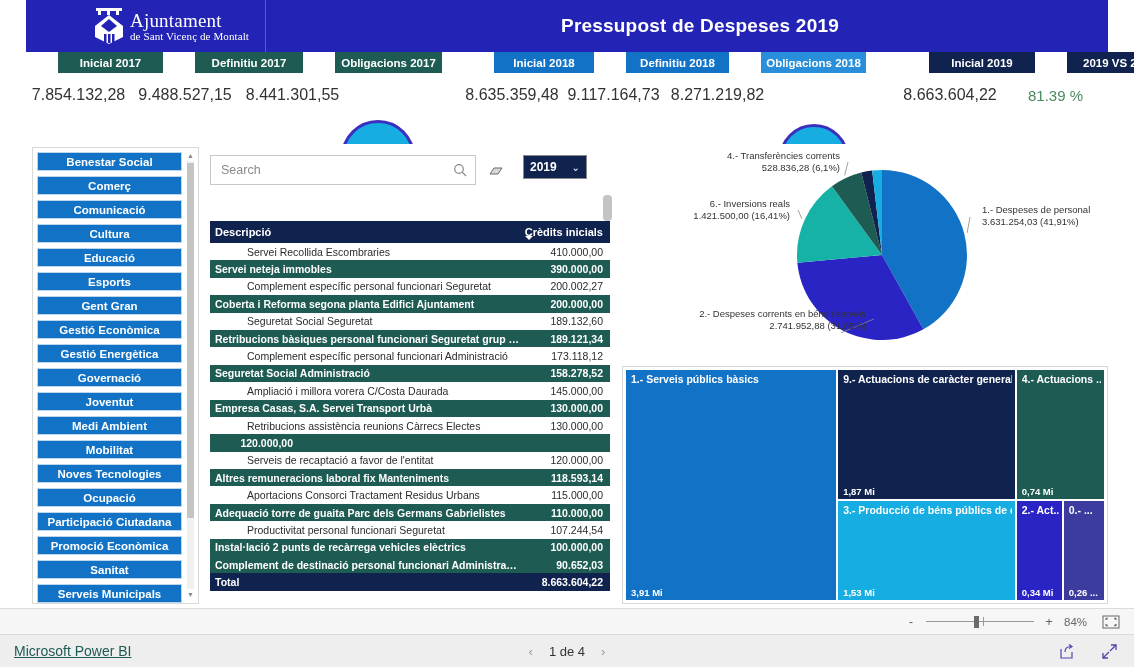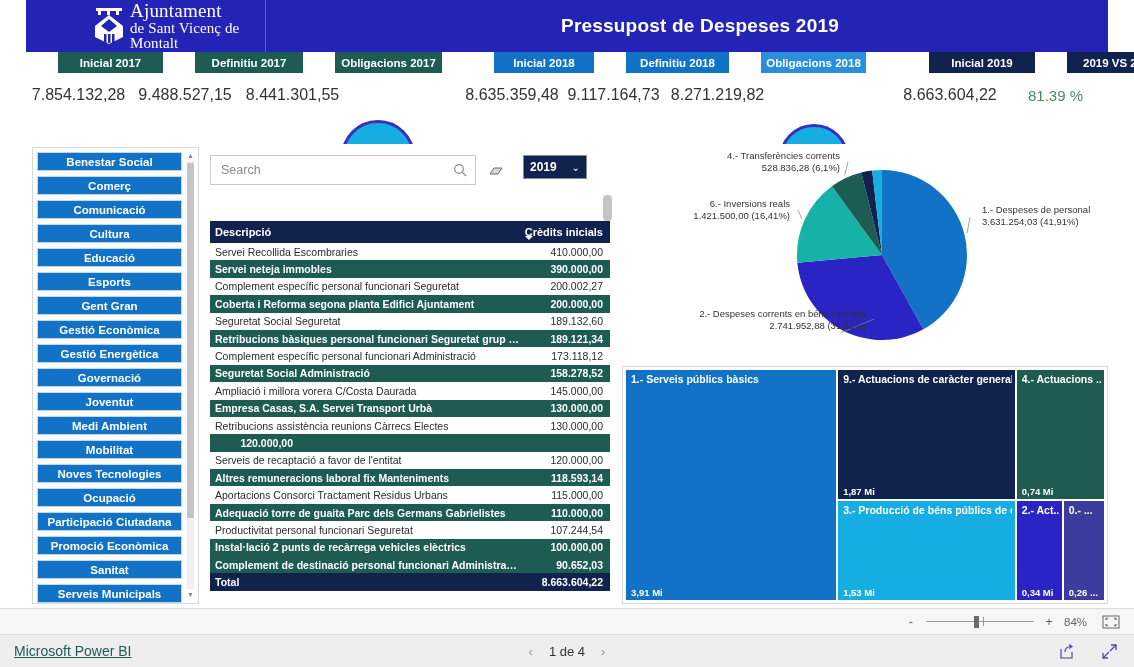--- a/index.html
+++ b/index.html
@@ -52,21 +52,21 @@
     margin-left: 2px;
     color: #ffffff;
     line-height: 1;
   }
   .logo-text .l1 {
     font-size: 19px;
     letter-spacing: .2px;
     font-family: "Liberation Serif", serif;
   }
   .logo-text .l2 {
-    font-size: 15px;
+    font-size: 11px;
     letter-spacing: .1px;
     margin-top: 1px;
     font-family: "Liberation Serif", serif;
   }
   .banner-title {
     position: absolute;
     left: 240px; top: 0;
     width: 868px; height: 52px;
     display: flex; align-items: center; justify-content: center;
     color: #ffffff;
@@ -277,21 +277,21 @@
     width: 0; height: 0;
     border-left: 4px solid transparent;
     border-right: 4px solid transparent;
     border-top: 4px solid #ffffff;
   }
   .grid-row.alt {
     background: #1d5b53;
     color: #ffffff;
     font-weight: bold;
   }
-  .grid-row.plain { color: #2b2b2b; }
+  .grid-row.plain { color: #2b2b2b; margin-left: 32px; }
   .grid-row.total {
     background: #10234f;
     color: #ffffff;
     font-weight: bold;
     height: 18px;
   }
   .grid-scroll {
     position: absolute;
     right: 0; top: 48px;
     width: 9px; height: 384px;

